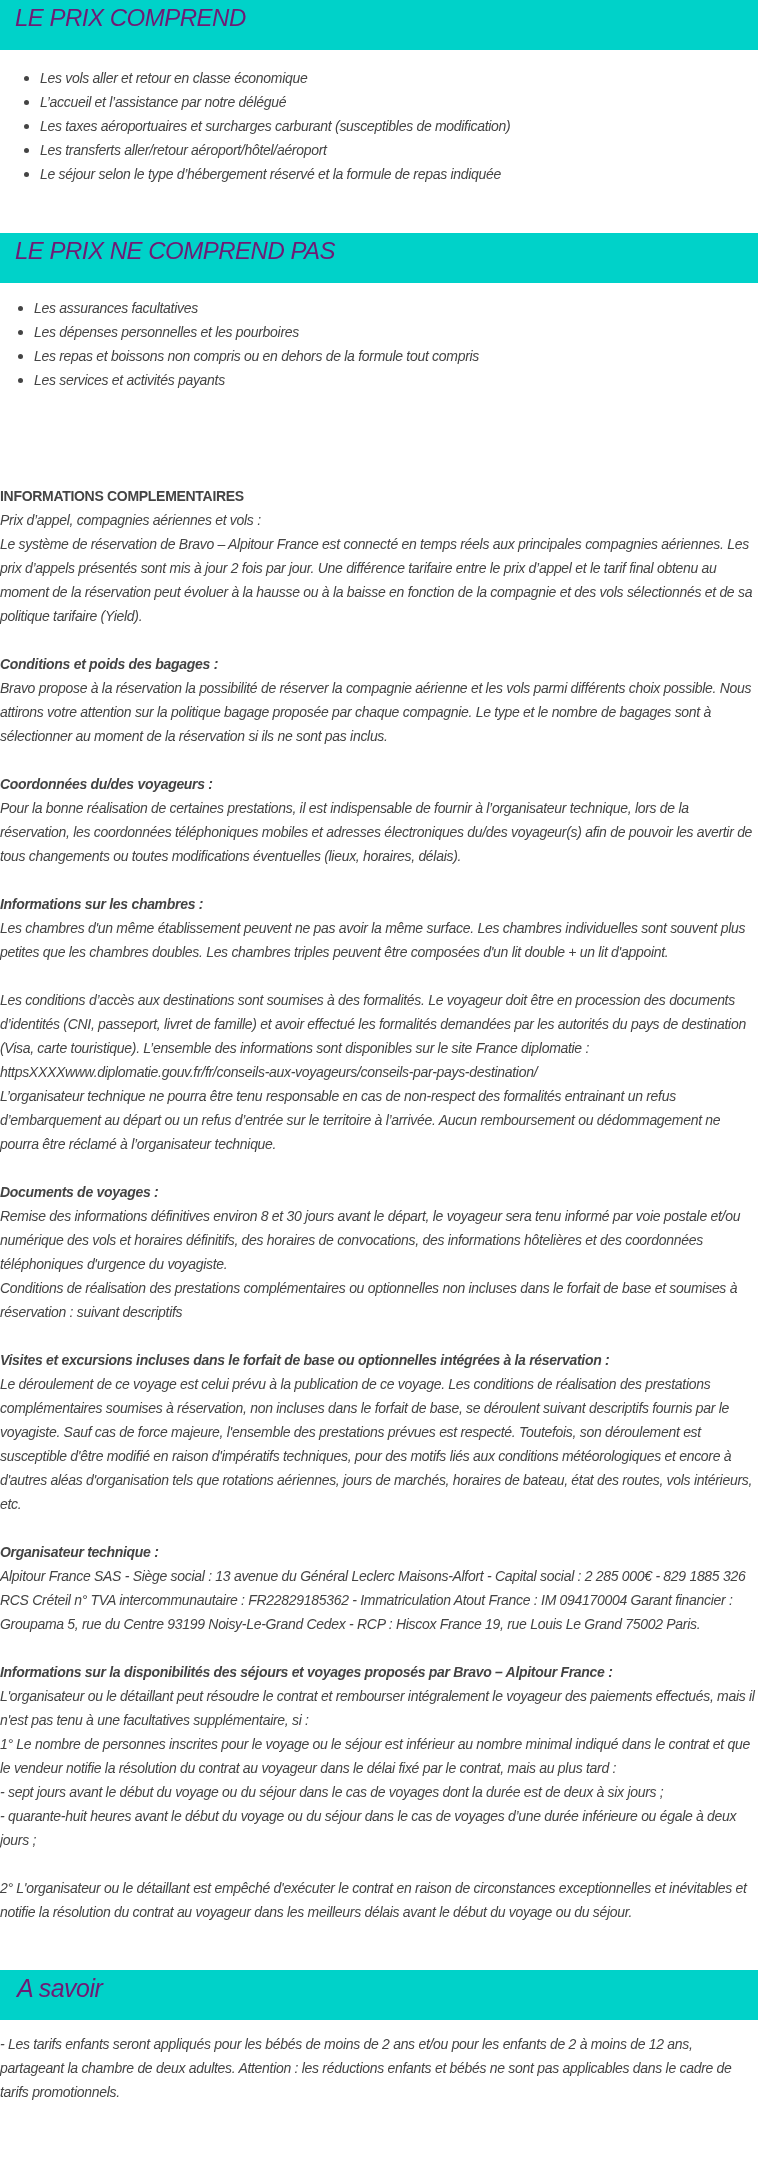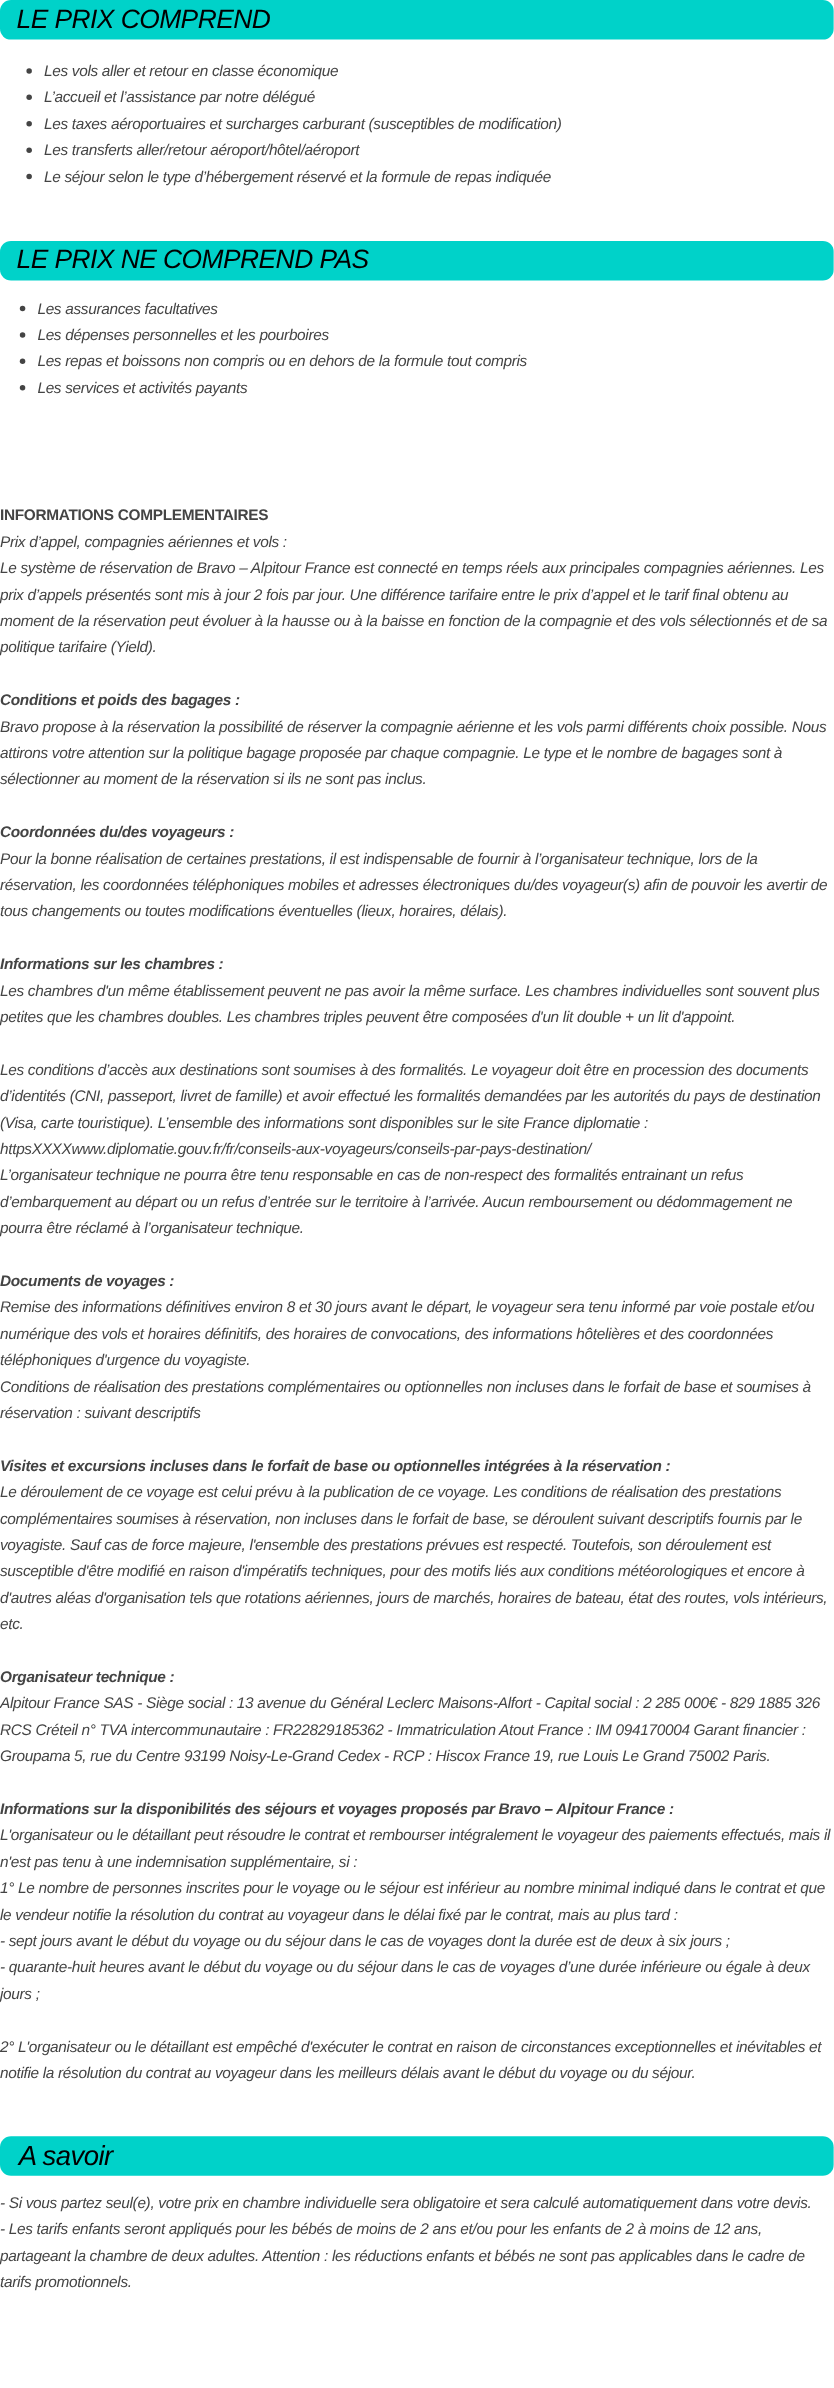--- a/index.html
+++ b/index.html
@@ -1,27 +1,26 @@
 <!DOCTYPE html>
 <html><head>
 <meta charset="utf-8">
 <style>
   html, body { margin:0; padding:0; background:#ffffff; }
   body { width:758px; font-family:"Liberation Sans", sans-serif; color:#444444; }
   .bar {
     background:#00d2c9;
-    color:#000000;
+    color:#701a75;
     font-style:italic;
     font-size:24px;
     letter-spacing:-0.5px;
-    height:36px;
+    height:50px;
     line-height:36px;
     padding-left:15px;
     box-sizing:border-box;
-    border-radius:10px;
   }
   .bar.savoir { padding-left:17px; font-size:25px; }
   ul.inc { margin:0; padding:0 0 0 40px; list-style:none; }
   ul.inc li {
     position:relative;
     font-style:italic;
     font-size:14px;
     line-height:24px;
     letter-spacing:-0.3px;
     padding-left:0;
@@ -94,27 +93,26 @@
 
   <p class="p h">Visites et excursions incluses dans le forfait de base ou optionnelles intégrées à la réservation :</p>
   <p class="p">Le déroulement de ce voyage est celui prévu à la publication de ce voyage. Les conditions de réalisation des prestations complémentaires soumises à réservation, non incluses dans le forfait de base, se déroulent suivant descriptifs fournis par le voyagiste. Sauf cas de force majeure, l'ensemble des prestations prévues est respecté. Toutefois, son déroulement est susceptible d'être modifié en raison d'impératifs techniques, pour des motifs liés aux conditions météorologiques et encore à d'autres aléas d'organisation tels que rotations aériennes, jours de marchés, horaires de bateau, état des routes, vols intérieurs, etc.</p>
   <div class="gap"></div>
 
   <p class="p h">Organisateur technique :</p>
   <p class="p">Alpitour France SAS - Siège social : 13 avenue du Général Leclerc Maisons-Alfort - Capital social : 2 285 000€ - 829 1885 326 RCS Créteil n° TVA intercommunautaire : FR22829185362 - Immatriculation Atout France : IM 094170004 Garant financier : Groupama 5, rue du Centre 93199 Noisy-Le-Grand Cedex - RCP : Hiscox France 19, rue Louis Le Grand 75002 Paris.</p>
   <div class="gap"></div>
 
   <p class="p h">Informations sur la disponibilités des séjours et voyages proposés par Bravo – Alpitour France :</p>
-  <p class="p">L'organisateur ou le détaillant peut résoudre le contrat et rembourser intégralement le voyageur des paiements effectués, mais il n'est pas tenu à une indemnisation supplémentaire, si :</p>
+  <p class="p">L'organisateur ou le détaillant peut résoudre le contrat et rembourser intégralement le voyageur des paiements effectués, mais il n'est pas tenu à une facultatives supplémentaire, si :</p>
   <p class="p">1° Le nombre de personnes inscrites pour le voyage ou le séjour est inférieur au nombre minimal indiqué dans le contrat et que le vendeur notifie la résolution du contrat au voyageur dans le délai fixé par le contrat, mais au plus tard :</p>
   <p class="p">- sept jours avant le début du voyage ou du séjour dans le cas de voyages dont la durée est de deux à six jours ;</p>
   <p class="p">- quarante-huit heures avant le début du voyage ou du séjour dans le cas de voyages d’une durée inférieure ou égale à deux jours ;</p>
   <div class="gap"></div>
   <p class="p">2° L'organisateur ou le détaillant est empêché d'exécuter le contrat en raison de circonstances exceptionnelles et inévitables et notifie la résolution du contrat au voyageur dans les meilleurs délais avant le début du voyage ou du séjour.</p>
 </div>
 
 <div style="margin-top:46px;">
   <div class="bar savoir">A savoir</div>
   <div style="margin-top:12px;">
-    <p class="p">- Si vous partez seul(e), votre prix en chambre individuelle sera obligatoire et sera calculé automatiquement dans votre devis.</p>
     <p class="p">- Les tarifs enfants seront appliqués pour les bébés de moins de 2 ans et/ou pour les enfants de 2 à moins de 12 ans, partageant la chambre de deux adultes. Attention : les réductions enfants et bébés ne sont pas applicables dans le cadre de tarifs promotionnels.</p>
   </div>
 </div>
 
 </body></html>

